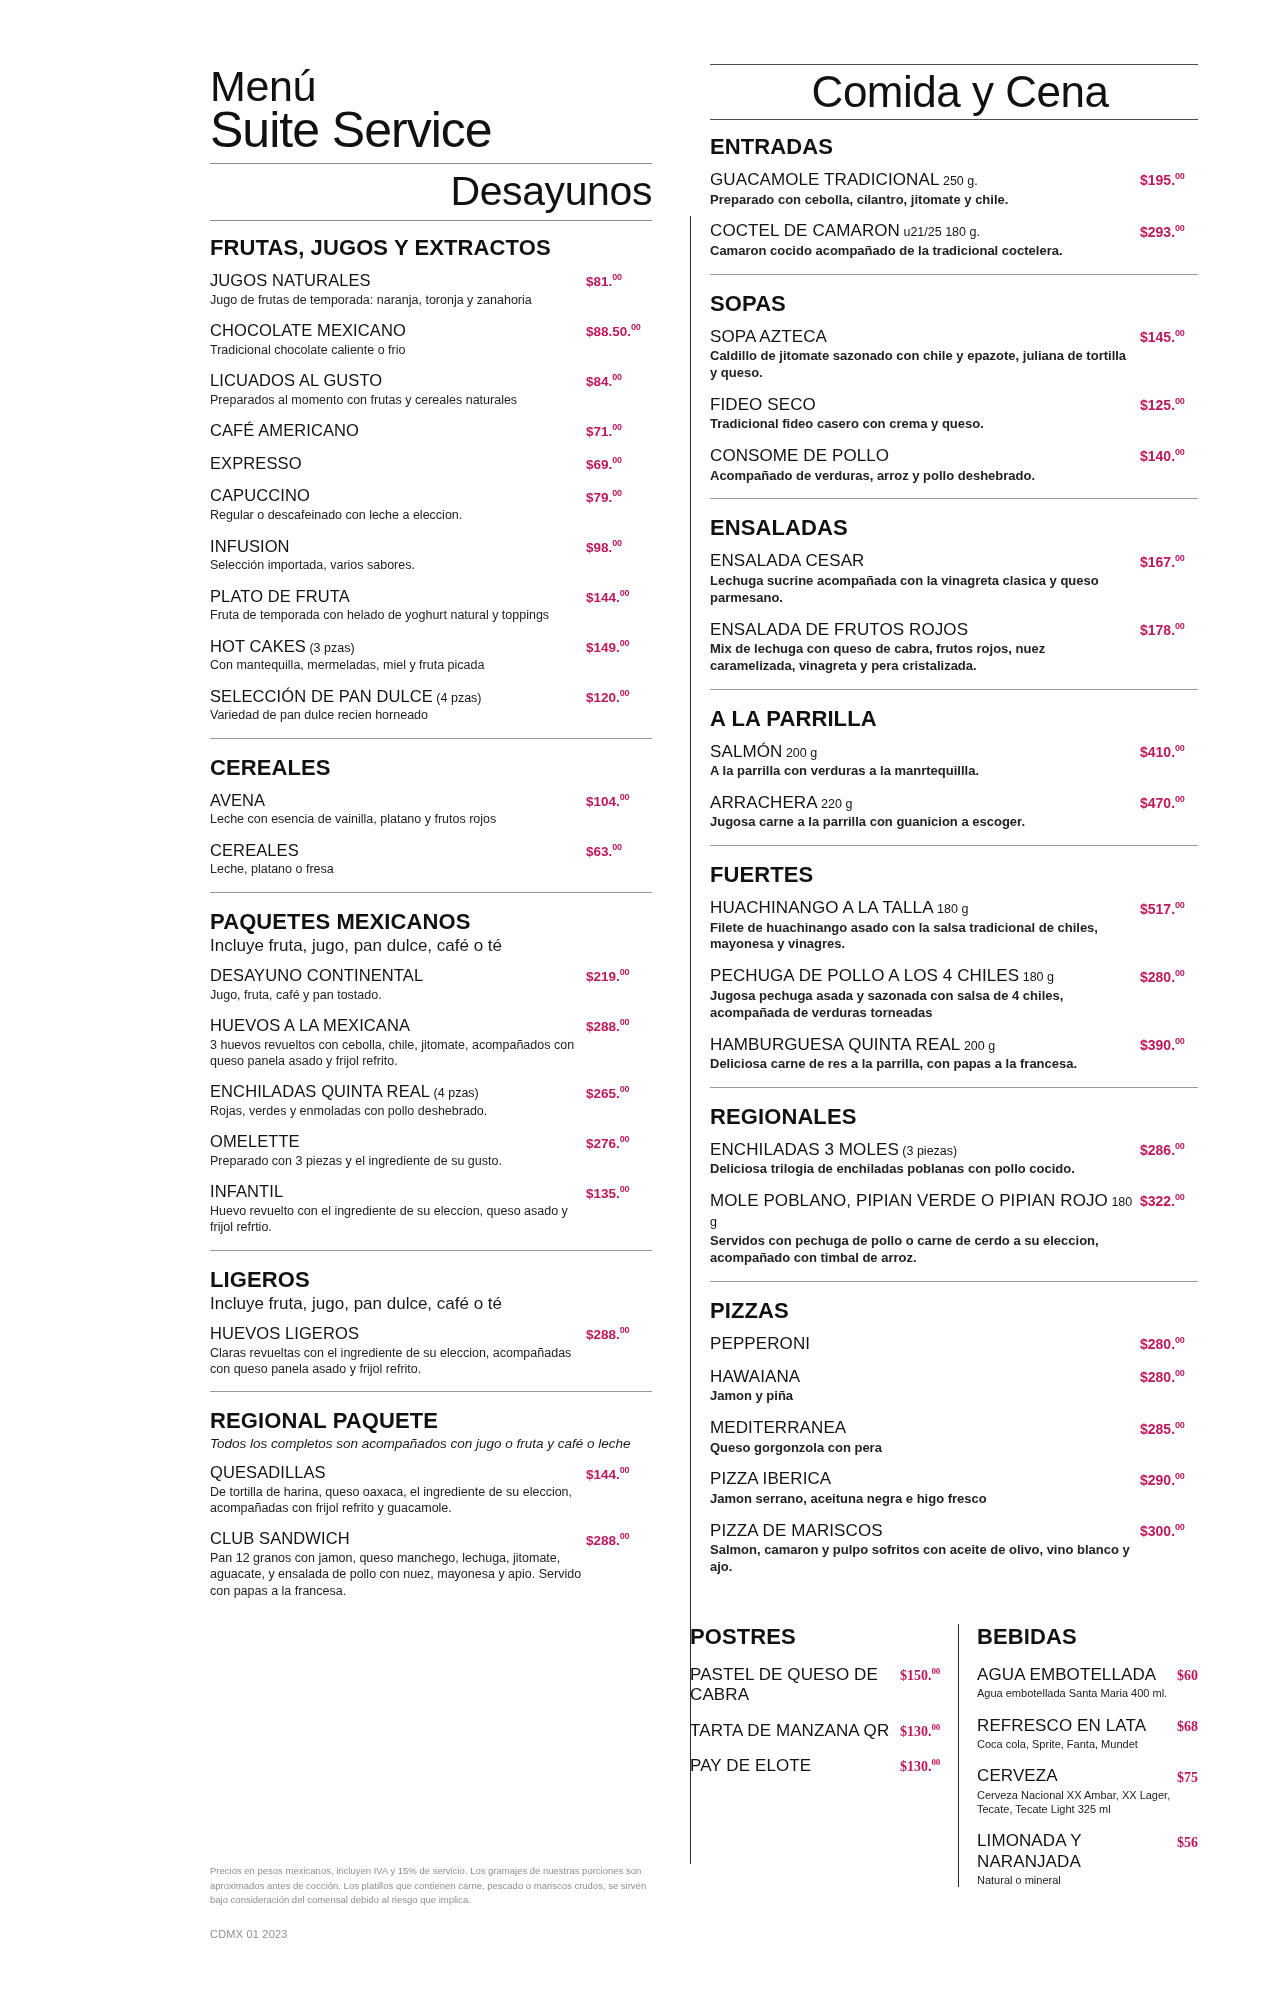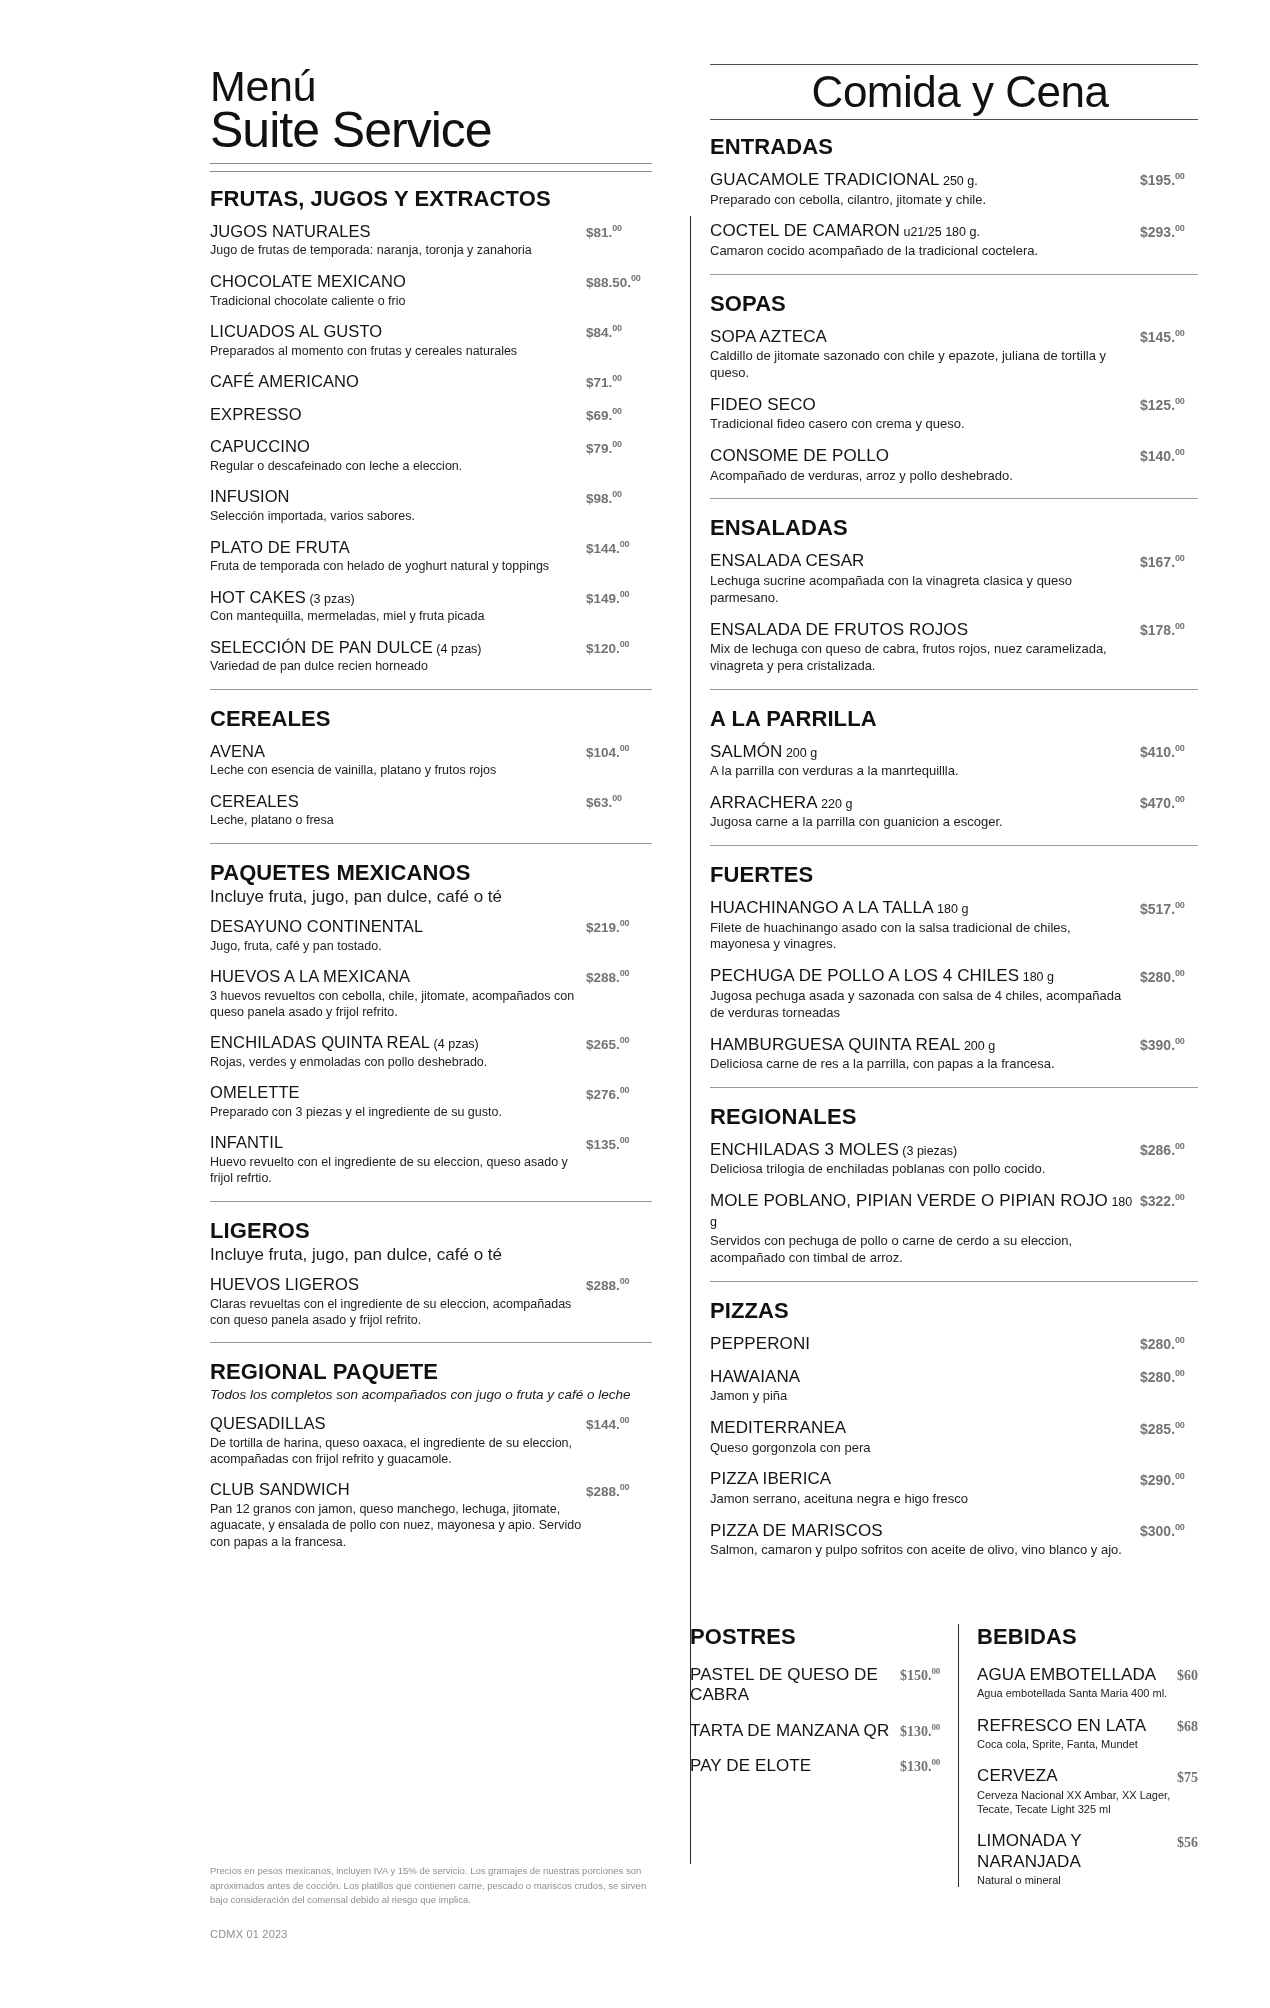--- a/index.html
+++ b/index.html
@@ -154,41 +154,41 @@
     color: #141414;
     line-height: 1.2;
   }
   .item-name .qty {
     font-size: 12.5px;
     letter-spacing: 0;
   }
   .item-price {
     font-size: 13.5px;
     font-weight: 700;
-    color: #737373;
+    color: #be185d;
     white-space: nowrap;
     flex: 0 0 auto;
   }
   .item-price sup {
     font-size: 9px;
     vertical-align: super;
     font-weight: 700;
     letter-spacing: -0.2px;
   }
   .item-desc {
     font-size: 12.5px;
     font-weight: 400;
     color: #222;
     line-height: 1.30;
     margin-top: 1px;
     max-width: 375px;
   }
   .col-right .item-desc { max-width: 420px; }
   .col-right .item-name { font-size: 17px; }
-  .col-right .item-desc { font-size: 13px; }
+  .col-right .item-desc { font-size: 13px; font-weight: bold; }
   .col-right .item-price { font-size: 14px; }
 
   
   .col-left .item-price { min-width: 66px; text-align: left; }
   .col-right .item-price { min-width: 70px; text-align: left; }
 
   
   .bottom-wrap {
     position: absolute;
     left: 618px;
@@ -242,20 +242,21 @@
 <body>
 
 <div class="page">
 
   <div class="divider-vert"></div>
 
   <div class="col-left">
     <div class="title-menu">Menú</div>
     <div class="title-suite">Suite Service</div>
     <div class="rule-title"></div>
+    <div class="title-desayunos">Desayunos</div>
     <div class="rule-sub"></div>
 
     <div id="left-sections">
         <div class="sec-block first">
           <div class="section-head">FRUTAS, JUGOS Y EXTRACTOS</div>
           <div class="items">
             <div class="item">
               <div class="item-row">
                 <div class="item-name">JUGOS NATURALES</div>
                 <div class="item-price">$81.<sup>00</sup></div>

